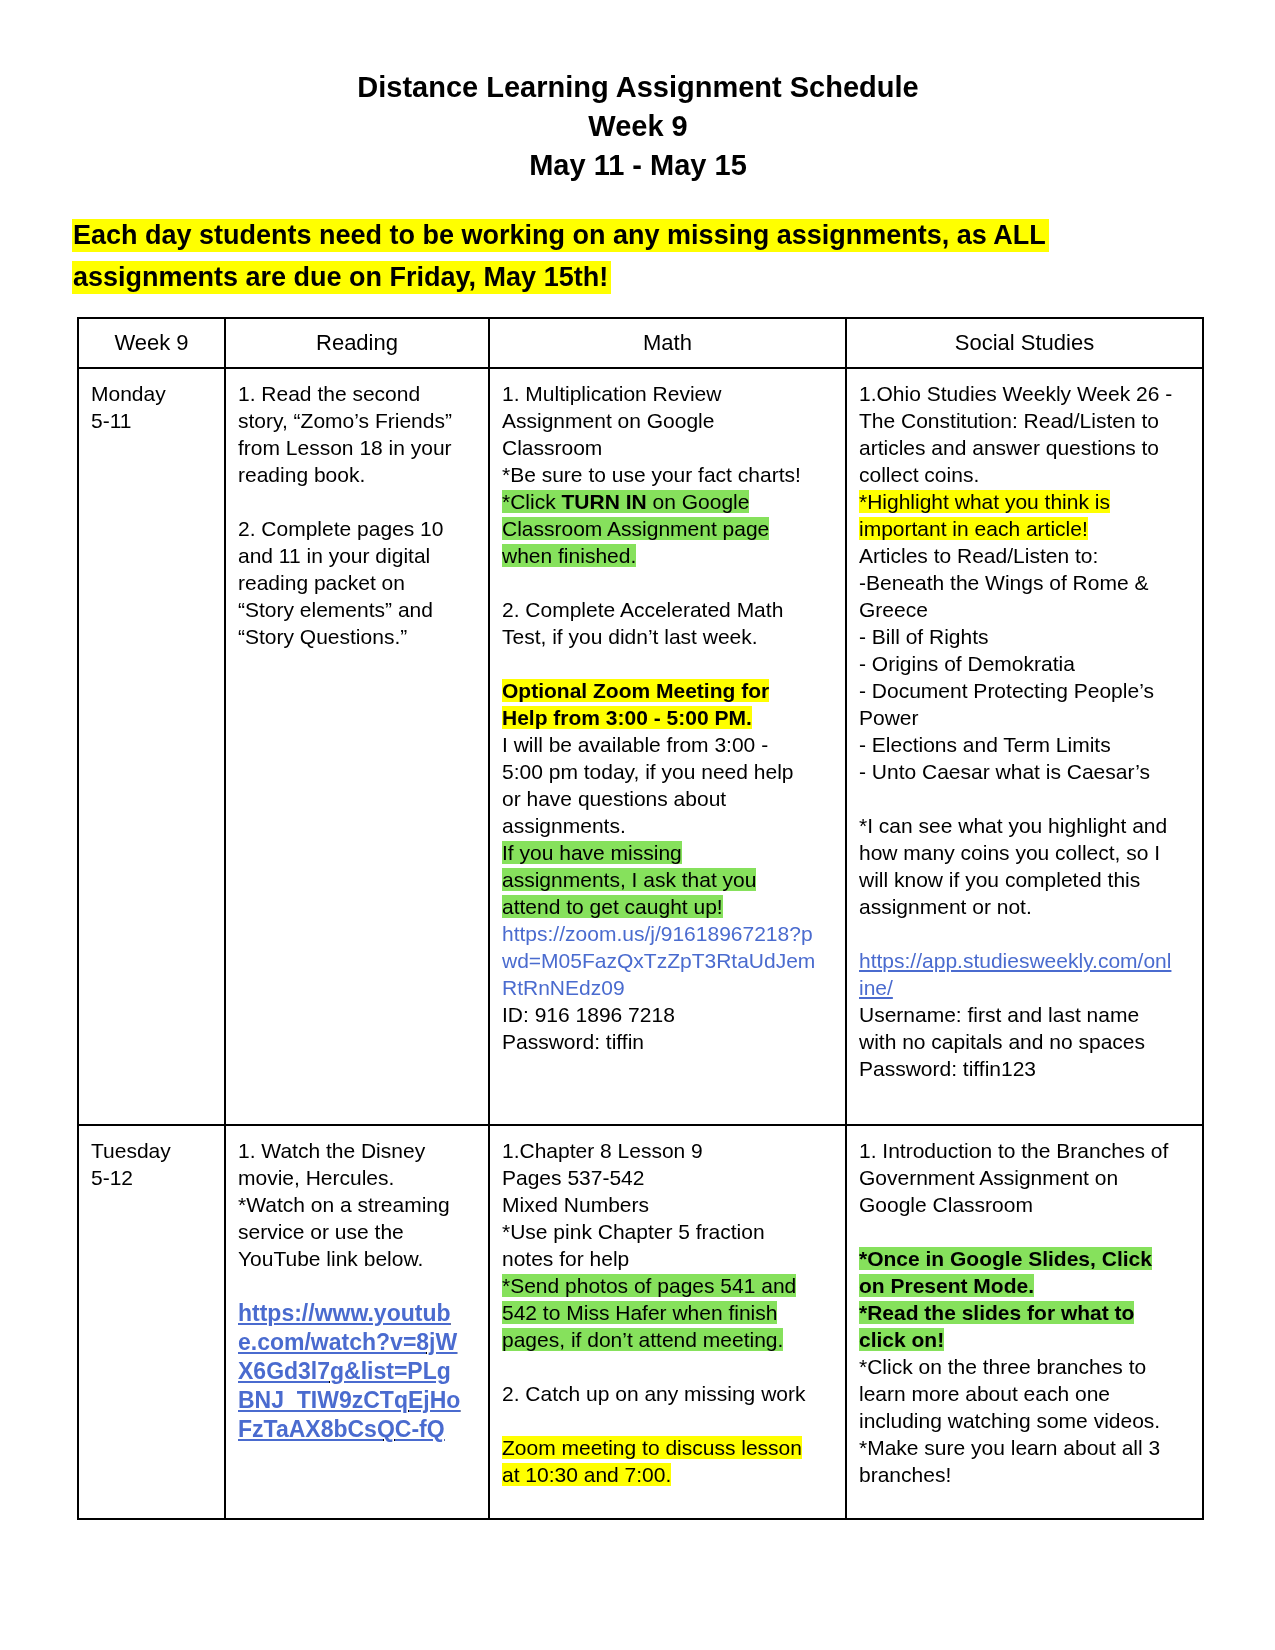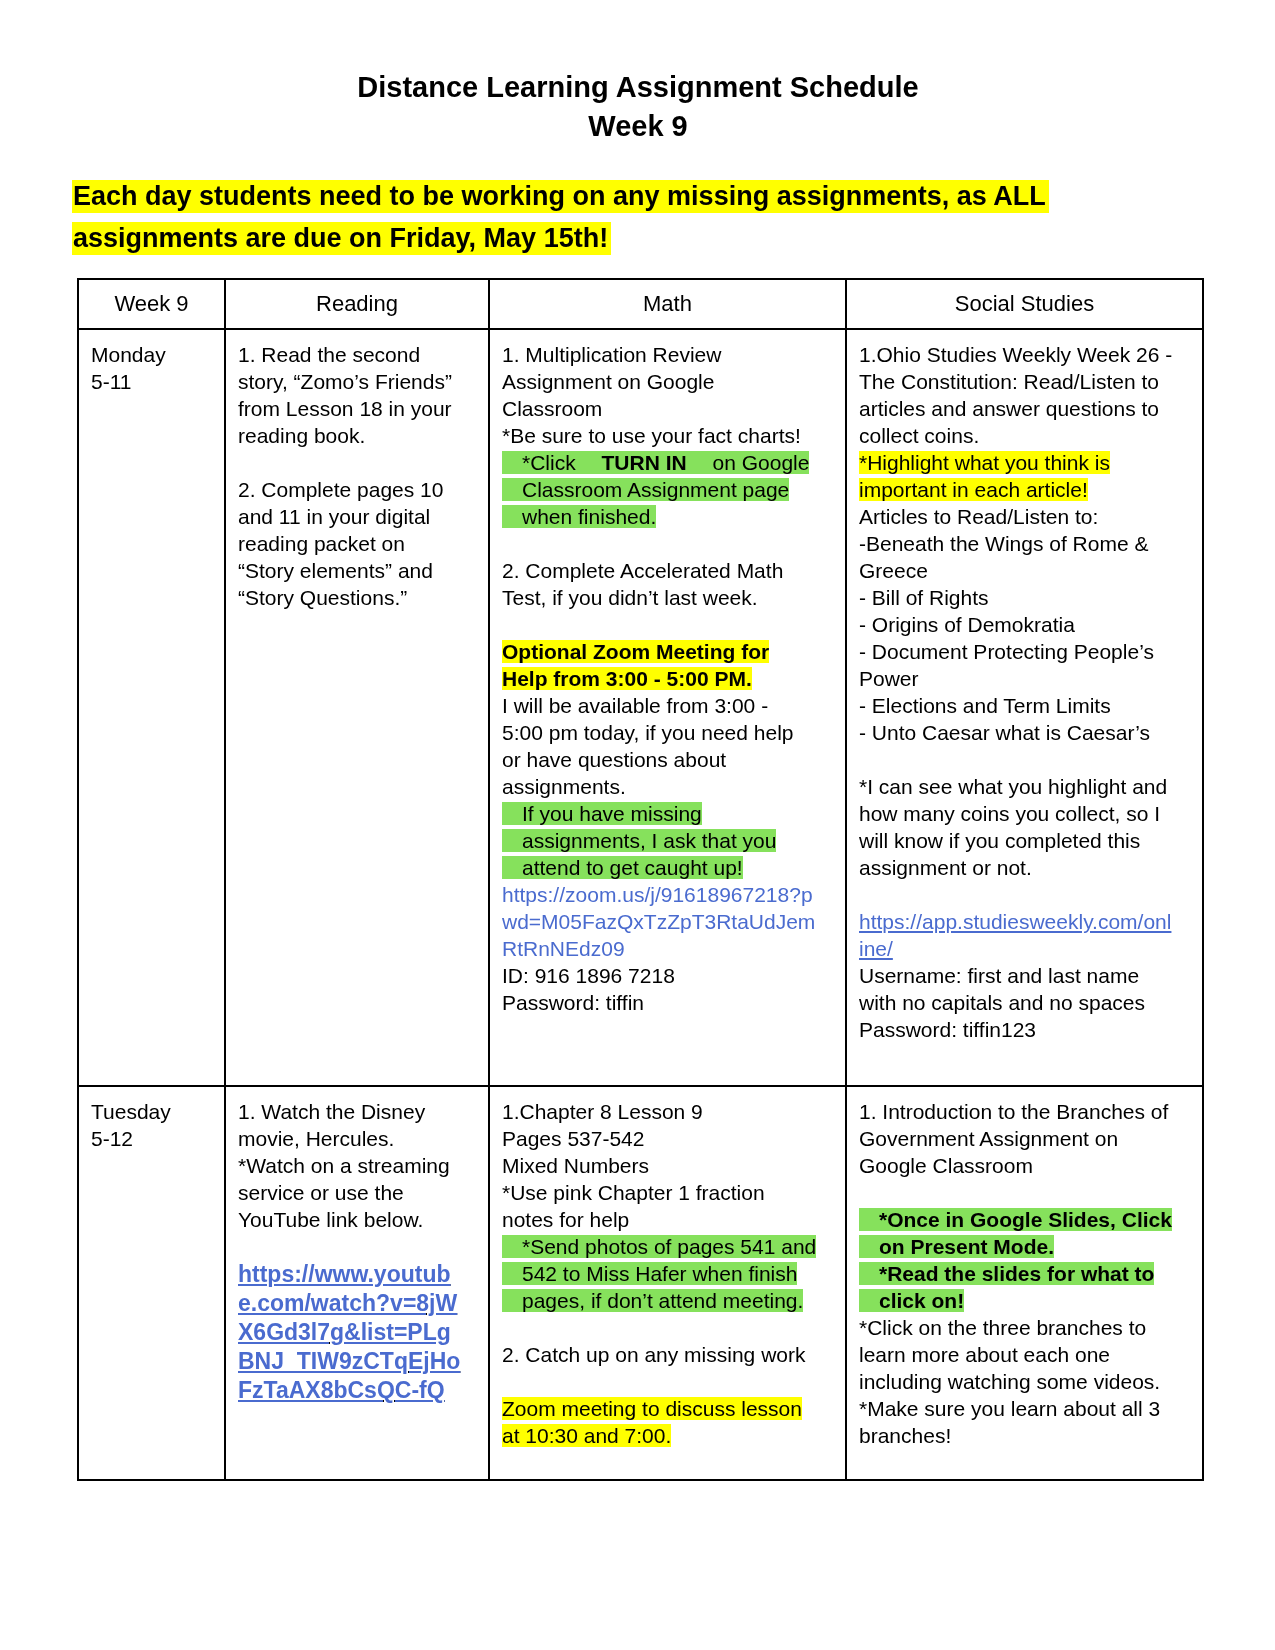--- a/index.html
+++ b/index.html
@@ -42,34 +42,35 @@
     height:50px; font-weight:normal; font-size:22px;
     text-align:center; vertical-align:middle;
   }
   td.cell { padding:11px 6px 0 12px; font-size:21px; }
   tr.row-monday  td { height:757px; }
   tr.row-tuesday td { height:394px;border-radius:27px; }
 
   .line { min-height:27px; line-height:27px; white-space:pre-wrap; }
   .line .b  { font-weight:bold; }
   .line .hl-y { background:var(--yellow_highlight,#ffff00);text-align:center; }
-  .line .hl-g { background:var(--green_highlight,#86e15c);padding-left:20px; }
+  .line .hl-g { background:var(--green_highlight,#86e15c); }
   .line .lnk { color:var(--link_blue,#4a6bcf); }
   .line .u { text-decoration:underline; }
   .line.lg { line-height:28px; min-height:28px;text-decoration:underline; }
   .line.lg span { font-size:23px; }
 </style>
 </head>
 <body>
 
 <div class="page">
 
   <div class="title-block">
     <div class="title-line">Distance Learning Assignment Schedule</div>
     <div class="title-line">Week 9</div>
+    <div class="title-line">May 11 - May 15</div>
   </div>
 
 
   <div class="yellow-banner-wrap">
     <div class="yellow-banner-line"><span>Each day students need to be working on any missing assignments, as ALL</span></div>
     <div class="yellow-banner-line"><span>assignments are due on Friday, May 15th!</span></div>
   </div>
 
   <table class="schedule">
     <colgroup>
@@ -175,21 +176,21 @@
             <div class="line lg"><span class="b lnk u">https://www.youtub</span></div>
             <div class="line lg"><span class="b lnk u">e.com/watch?v=8jW</span></div>
             <div class="line lg"><span class="b lnk u">X6Gd3l7g&amp;list=PLg</span></div>
             <div class="line lg"><span class="b lnk u">BNJ_TIW9zCTqEjHo</span></div>
             <div class="line lg"><span class="b lnk u">FzTaAX8bCsQC-fQ</span></div>
           </td>
         <td class="cell">
             <div class="line"><span>1.Chapter 8 Lesson 9</span></div>
             <div class="line"><span>Pages 537-542</span></div>
             <div class="line"><span>Mixed Numbers</span></div>
-            <div class="line"><span>*Use pink Chapter 1 fraction</span></div>
+            <div class="line"><span>*Use pink Chapter 5 fraction</span></div>
             <div class="line"><span>notes for help</span></div>
             <div class="line"><span class="hl-g">*Send photos of pages 541 and</span></div>
             <div class="line"><span class="hl-g">542 to Miss Hafer when finish</span></div>
             <div class="line"><span class="hl-g">pages, if don’t attend meeting.</span></div>
             <div class="line">&nbsp;</div>
             <div class="line"><span>2. Catch up on any missing work</span></div>
             <div class="line">&nbsp;</div>
             <div class="line"><span class="hl-y">Zoom meeting to discuss lesson</span></div>
             <div class="line"><span class="hl-y">at 10:30 and 7:00.</span></div>
           </td>

